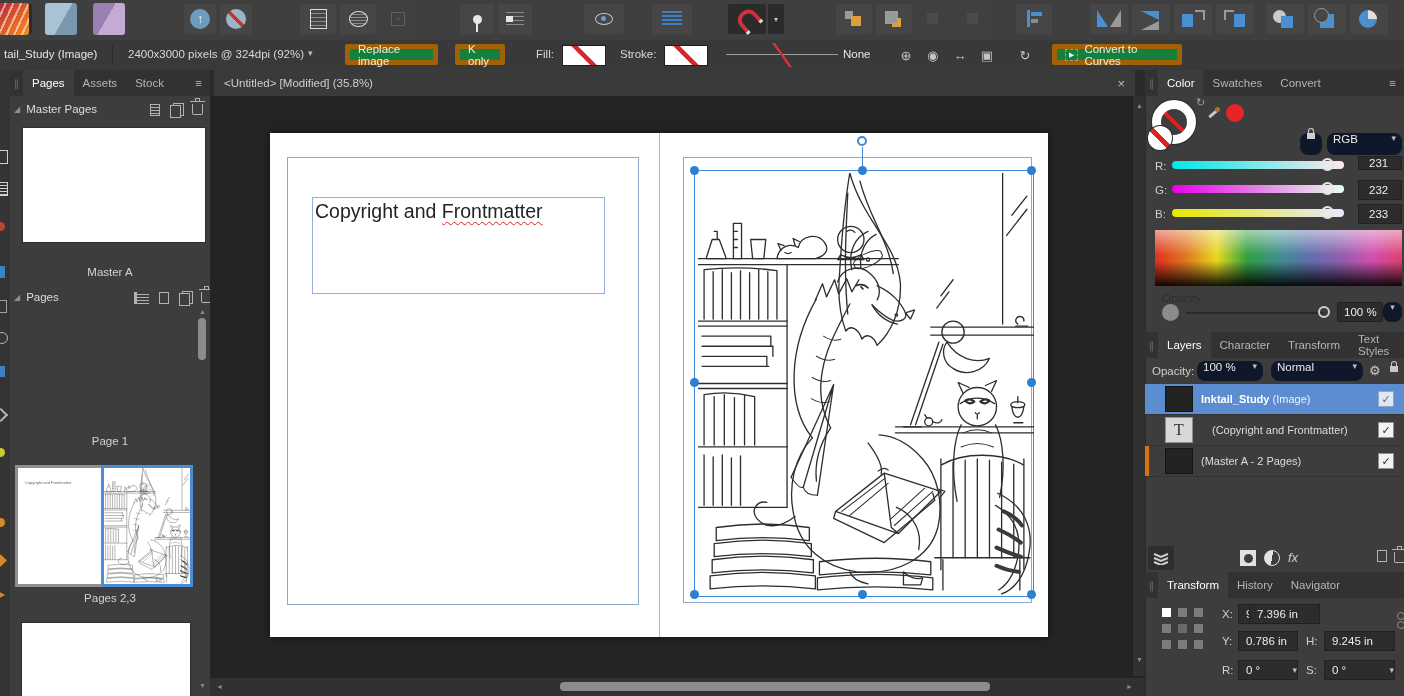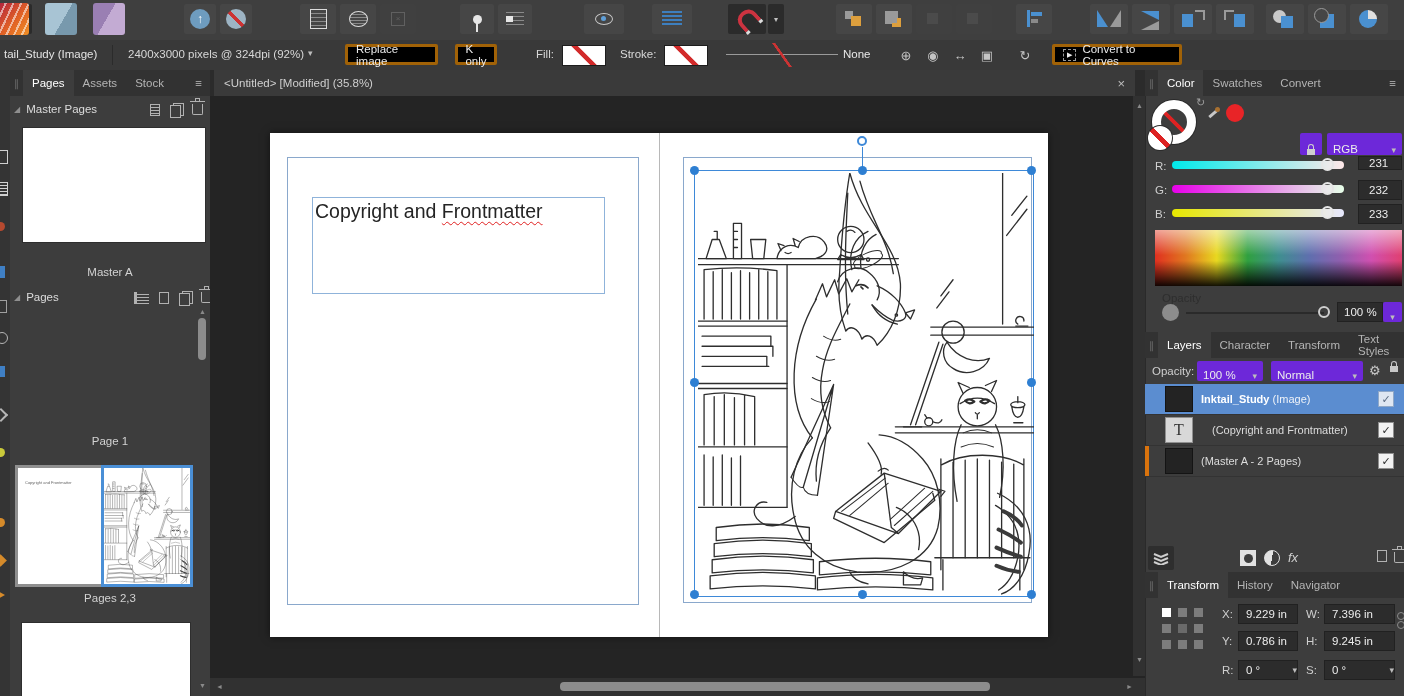--- a/index.html
+++ b/index.html
@@ -9,21 +9,21 @@
   
   #topbar{left:0;top:0;width:1404px;height:40px;background:#3f3f3f;border-bottom:1px solid #2a2a2a}
   .tbtn{position:absolute;top:4px;height:30px;background:#464646;border-radius:2px;
     display:flex;align-items:center;justify-content:center}
   .tbtn.flat{background:transparent}
   .tbtn.pressed{background:#2b2b2b}
   .tbtn.disabled{background:#424242;opacity:.45}
   .persona{width:32px;height:32px;border-radius:3px}
   
   #ctxbar{left:0;top:40px;width:1404px;height:30px;background:#393939;border-bottom:1px solid #282828}
-  .cbtn{position:absolute;top:4px;height:21px;background:#000000;border:3px solid #a16207;
+  .cbtn{position:absolute;top:4px;height:21px;background:#15803d;border:5px solid #a16207;
     border-radius:2px;display:flex;align-items:center;justify-content:center;padding:0 8px;
     color:#ececec;font-size:11.5px;box-sizing:border-box}
   .clabel{position:absolute;top:8px;color:#d8d8d8;font-size:11.5px}
   .swatch{position:absolute;top:5px;width:42px;height:19px;background:#fff;border:1px solid #1d1d1d;
     background-image:linear-gradient(45deg,transparent 44%,#d22a2a 45%,#d22a2a 55%,transparent 56%)}
   .cicon{position:absolute;top:4px;width:26px;height:22px;display:flex;align-items:center;
     justify-content:center;color:#c4c4c4;font-size:13px}
   
   .panel-tabs{position:absolute;height:26px;background:#323232;display:flex;align-items:stretch;
     font-size:11.5px;color:#b4b4b4}
@@ -50,22 +50,22 @@
   
   #canvas{left:210px;top:70px;width:935px;height:626px;background:#242424}
   #doctabbar{position:absolute;left:0;top:0;width:935px;height:26px;background:#2b2b2b}
   #doctab{position:absolute;left:4px;top:0;width:921px;height:26px;background:#3a3a3a;
     display:flex;align-items:center;color:#cfcfcf;font-size:11.5px;padding:0 10px;box-sizing:border-box}
   .page-margin{position:absolute;border:1px solid #8aa8cc}
   .handle{position:absolute;width:9px;height:9px;border-radius:50%;background:#2e7fd2}
   
   .valbox{position:absolute;background:#2c2c2c;border:1px solid #212121;color:#ececec;
     display:flex;align-items:center;box-sizing:border-box;font-size:11.5px}
-  .ddbox{position:absolute;background:#6d28d9;border-radius:2px;color:#ececec;display:flex;
-    align-items:flex-end;box-sizing:border-box;font-size:11.5px;padding:0 6px}
+  .ddbox{position:absolute;background:#0f172a;border-radius:8px;color:#ececec;display:flex;
+    align-items:flex-start;box-sizing:border-box;font-size:11.5px;padding:0 6px}
   .dd-arrow{margin-left:auto;color:#bdbdbd;font-size:9px}
   .slider-track{position:absolute;height:8px;border-radius:4px}
   .slider-thumb{position:absolute;width:13px;height:13px;border-radius:50%;border:2px solid #e6e6e6;
     box-sizing:border-box;background:rgba(255,255,255,.12)}
   .track-r{background:linear-gradient(to right,rgb(0,232,233),rgb(255,232,233))}
   .track-g{background:linear-gradient(to right,rgb(231,0,233),rgb(231,255,233))}
   .track-b{background:linear-gradient(to right,rgb(231,232,0),rgb(231,232,255))}
   #spectrum{position:absolute;background:
     linear-gradient(to bottom,rgba(255,255,255,.55),rgba(255,255,255,0) 45%,rgba(0,0,0,0) 55%,rgba(0,0,0,.92)),
     linear-gradient(to right,#e03020,#e07820,#e8d820,#30a040,#3f8f8f,#5f6fae,#8f5fae,#d050b0,#e04070)}
@@ -291,21 +291,21 @@
     <span class="sq" style="left:9px;top:6px;width:18px;height:18px;border-radius:50%;background:conic-gradient(#e0e0e0 0 90deg,#4a90d0 90deg 360deg)"></span>
   </div>
 </div>
 
 <div id="ctxbar" class="ab">
   <span class="clabel" style="left:4px;color:#e4e4e4">tail_Study (Image)</span>
   <span class="ab" style="left:112px;top:5px;width:1px;height:20px;background:#2b2b2b"></span>
   <span class="clabel" style="left:128px">2400x3000 pixels @ 324dpi (92%)</span>
   <span class="clabel" style="left:308px;font-size:9px;color:#bdbdbd">▾</span>
   <div class="cbtn" style="left:345px;width:93px">Replace image</div>
-  <div class="cbtn" style="left:455px;width:42px">K only</div>
+  <div class="cbtn" style="left:455px;width:50px">K only</div>
   <span class="clabel" style="left:536px">Fill:</span>
   <div class="swatch" style="left:562px"></div>
   <span class="clabel" style="left:620px">Stroke:</span>
   <div class="swatch" style="left:664px"></div>
   <div class="ab" style="left:726px;top:14px;width:112px;height:1px;background:#9a9a9a"></div>
   <div class="ab" style="left:768px;top:3px;width:28px;height:24px;background:linear-gradient(55deg,transparent 46%,#c33 47%,#c33 53%,transparent 54%)"></div>
   <span class="clabel" style="left:843px;color:#e8e8e8">None</span>
   <div class="cicon" style="left:893px">
       <span>⊕</span>
     </div>
@@ -570,21 +570,21 @@
     <span class="anchor-dot" style="background:#6a6a6a"></span>
     <span class="anchor-dot"></span>
   <span class="anchor-dot"></span>
     <span class="anchor-dot"></span>
     <span class="anchor-dot"></span>
 </div>
 
 <span class="tflabel" style="left:1222px;top:608px">X:</span>
 <div class="valbox" style="left:1238px;top:604px;width:60px;height:20px;padding-left:7px">9.229 in</div>
 <span class="tflabel" style="left:1306px;top:608px">W:</span>
-<div class="valbox" style="left:1324px;top:604px;width:71px;height:20px;padding-left:7px">7.396 in</div>
+<div class="valbox" style="left:1249px;top:604px;width:71px;height:20px;padding-left:7px">7.396 in</div>
 
 <span class="tflabel" style="left:1222px;top:635px">Y:</span>
 <div class="valbox" style="left:1238px;top:631px;width:60px;height:20px;padding-left:7px">0.786 in</div>
 <span class="tflabel" style="left:1306px;top:635px">H:</span>
 <div class="valbox" style="left:1324px;top:631px;width:71px;height:20px;padding-left:7px">9.245 in</div>
 
 <span class="tflabel" style="left:1222px;top:664px">R:</span>
 <div class="valbox" style="left:1238px;top:660px;width:60px;height:20px;padding-left:7px">
   <span>0 °</span>
     <span class="dd-arrow">▾</span>

